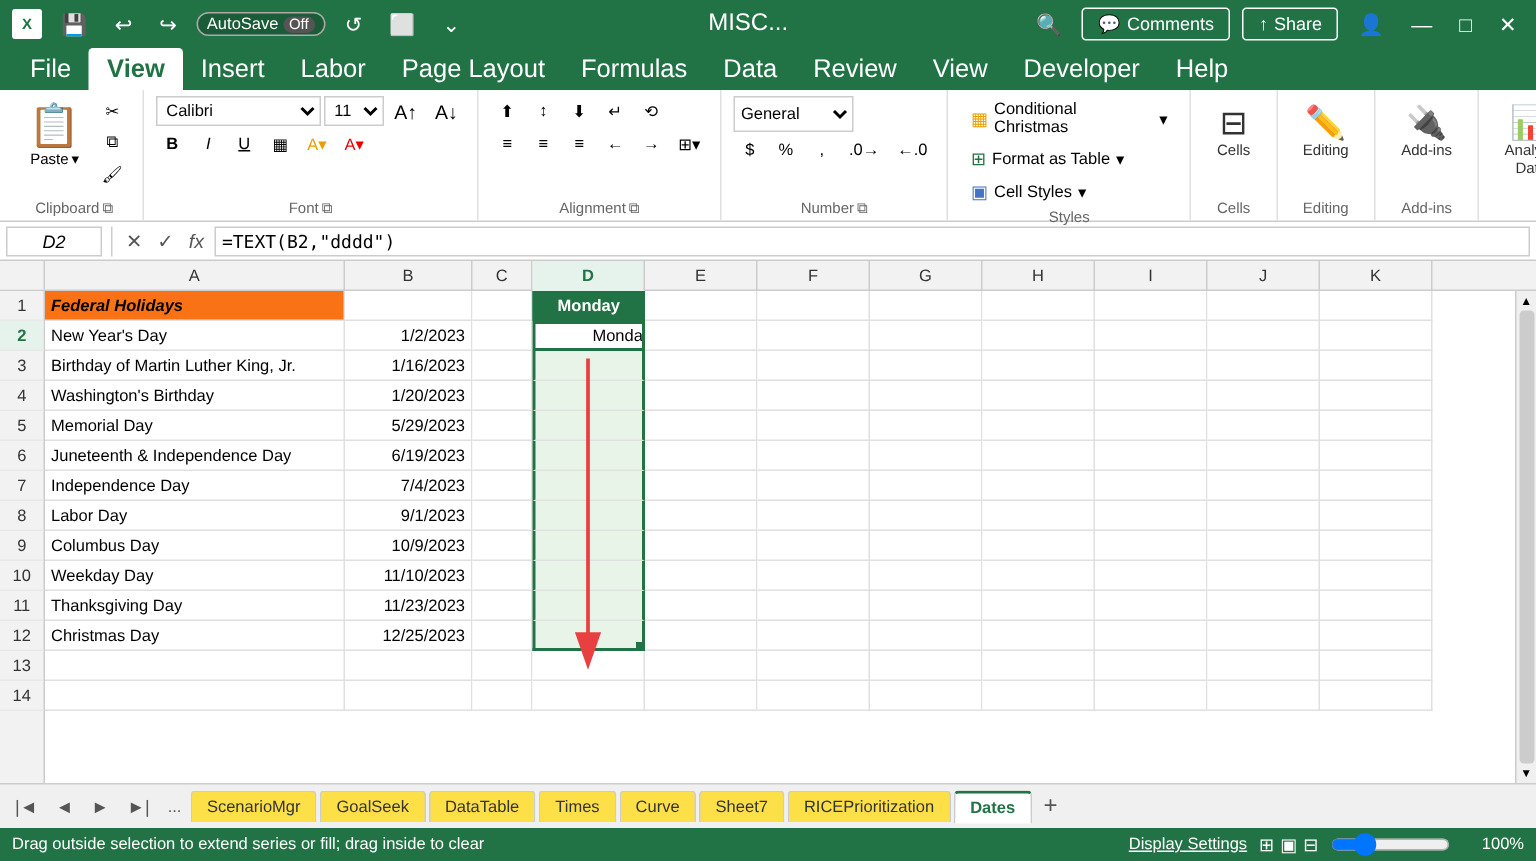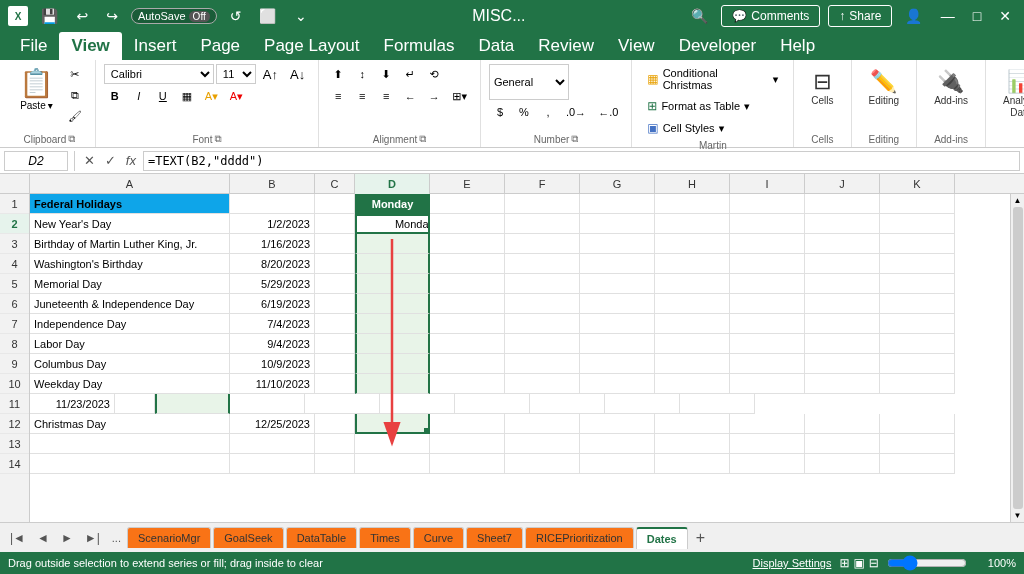--- a/index.html
+++ b/index.html
@@ -79,21 +79,21 @@
       height: 20px; min-width: 22px;
     }
     .paste-btn { display: flex; flex-direction: column; align-items: center; padding: 2px 6px; cursor: pointer; border: 1px solid transparent; border-radius: 3px; font-size: 10px; }
     .small-btn-col { display: flex; flex-direction: column; gap: 1px; }
     .font-row1 { display: flex; align-items: center; gap: 2px; }
     .font-row2 { display: flex; align-items: center; gap: 2px; }
     .font-select { height: 20px; font-size: 11px; border: 1px solid #ccc; background: white; padding: 0 2px; width: 110px; }
     .font-size-select { height: 20px; font-size: 11px; border: 1px solid #ccc; background: white; padding: 0 2px; width: 40px; }
 
     
-    .number-select { height: 36px; font-size: 11px; border: 1px solid #ccc; background: white; width: 80px; }
+    .number-select { height: 24px; font-size: 11px; border: 1px solid #ccc; background: white; width: 80px; }
     .styles-btn { display: flex; align-items: center; gap: 4px; padding: 2px 6px; cursor: pointer; border-radius: 2px; font-size: 11px; width: 145px; border: 1px solid transparent; }
 
     
     .cells-btn { display: flex; flex-direction: column; align-items: center; padding: 4px 8px; cursor: pointer; border-radius: 3px; border: 1px solid transparent; font-size: 10px; color: #333; background: none; }
 
     
     #formula-bar {
       background: white;
       border-bottom: 1px solid #ccc;
       height: 26px;
@@ -174,21 +174,21 @@
     .grid-cell.col-c { width: 40px; min-width: 40px; }
     .grid-cell.col-d { width: 75px; min-width: 75px; text-align: center; justify-content: center; }
     .grid-cell.col-e { width: 75px; min-width: 75px; }
     .grid-cell.col-f { width: 75px; min-width: 75px; }
     .grid-cell.col-g { width: 75px; min-width: 75px; }
     .grid-cell.col-h { width: 75px; min-width: 75px; }
     .grid-cell.col-i { width: 75px; min-width: 75px; }
     .grid-cell.col-j { width: 75px; min-width: 75px; }
     .grid-cell.col-k { width: 75px; min-width: 75px; }
 
-    .grid-cell.header-row { font-weight: bold; background: #0ea5e9; }
+    .grid-cell.header-row { font-weight: bold; background: #f97316; font-style: italic; }
 
     
     .d-selected { background: #e8f4e8 !important; border-left: 2px solid #217346 !important; border-right: 2px solid #217346 !important; }
     .d-active { background: white !important; border: 2px solid #217346 !important; }
     .d-top { border-top: 2px solid #217346 !important; }
 
     
     #sheet-tabs {
       background: #f0f0f0;
       border-top: 1px solid #ccc;
@@ -199,21 +199,21 @@
       gap: 0;
       overflow: hidden;
     }
     .sheet-tab {
       padding: 4px 10px;
       font-size: 11px;
       cursor: pointer;
       border: 1px solid #ccc;
       border-bottom: none;
       border-radius: 3px 3px 0 0;
-      background: #f97316;
+      background: #fde047;
       margin-right: 2px;
       color: #333;
     }
     .sheet-tab.active { background: white; font-weight: bold; color: #217346; border-top: 2px solid #217346; }
     .tab-nav { font-size: 12px; padding: 4px 6px; cursor: pointer; color: #555; }
     .tab-add { font-size: 16px; padding: 2px 6px; cursor: pointer; color: #555; }
 
     
     #status-bar {
       background: #217346;
@@ -298,21 +298,21 @@
     <button class="tb-btn">—</button>
     <button class="tb-btn">□</button>
     <button class="tb-btn">✕</button>
   </div>
 </div>
 
 <div id="tab-bar">
   <div class="tab-item">File</div>
   <div class="tab-item active">View</div>
   <div class="tab-item">Insert</div>
-  <div class="tab-item">Page</div>
+  <div class="tab-item">Labor</div>
   <div class="tab-item">Page Layout</div>
   <div class="tab-item">Formulas</div>
   <div class="tab-item">Data</div>
   <div class="tab-item">Review</div>
   <div class="tab-item">View</div>
   <div class="tab-item">Developer</div>
   <div class="tab-item">Help</div>
 </div>
 
 <div id="ribbon">
@@ -407,21 +407,21 @@
         <span style="color:#217346;font-size:12px;">⊞</span>
         <span>Format as Table</span>
         <span>▾</span>
       </div>
       <div class="styles-btn">
         <span style="color:#4472c4;font-size:12px;">▣</span>
         <span>Cell Styles</span>
         <span>▾</span>
       </div>
     </div>
-    <div class="ribbon-group-label">Martin</div>
+    <div class="ribbon-group-label">Styles</div>
   </div>
 
   <div class="ribbon-group">
     <div class="ribbon-group-content">
       <div class="cells-btn">
         <div style="font-size:22px;">⊟</div>
         <div style="font-size:10px;">Cells</div>
       </div>
     </div>
     <div class="ribbon-group-label">Cells</div>
@@ -545,21 +545,21 @@
           <div class="grid-cell col-f"></div>
           <div class="grid-cell col-g"></div>
           <div class="grid-cell col-h"></div>
           <div class="grid-cell col-i"></div>
           <div class="grid-cell col-j"></div>
           <div class="grid-cell col-k"></div>
         </div>
 
         <div class="grid-row">
           <div class="grid-cell col-a">Washington's Birthday</div>
-          <div class="grid-cell col-b right-align">8/20/2023</div>
+          <div class="grid-cell col-b right-align">1/20/2023</div>
           <div class="grid-cell col-c"></div>
           <div class="grid-cell col-d d-selected" style="background:#e8f4e8;border-left:2px solid #217346;border-right:2px solid #217346;"></div>
           <div class="grid-cell col-e"></div>
           <div class="grid-cell col-f"></div>
           <div class="grid-cell col-g"></div>
           <div class="grid-cell col-h"></div>
           <div class="grid-cell col-i"></div>
           <div class="grid-cell col-j"></div>
           <div class="grid-cell col-k"></div>
         </div>
@@ -601,21 +601,21 @@
           <div class="grid-cell col-f"></div>
           <div class="grid-cell col-g"></div>
           <div class="grid-cell col-h"></div>
           <div class="grid-cell col-i"></div>
           <div class="grid-cell col-j"></div>
           <div class="grid-cell col-k"></div>
         </div>
 
         <div class="grid-row">
           <div class="grid-cell col-a">Labor Day</div>
-          <div class="grid-cell col-b right-align">9/4/2023</div>
+          <div class="grid-cell col-b right-align">9/1/2023</div>
           <div class="grid-cell col-c"></div>
           <div class="grid-cell col-d d-selected" style="background:#e8f4e8;border-left:2px solid #217346;border-right:2px solid #217346;"></div>
           <div class="grid-cell col-e"></div>
           <div class="grid-cell col-f"></div>
           <div class="grid-cell col-g"></div>
           <div class="grid-cell col-h"></div>
           <div class="grid-cell col-i"></div>
           <div class="grid-cell col-j"></div>
           <div class="grid-cell col-k"></div>
         </div>
@@ -642,20 +642,21 @@
           <div class="grid-cell col-e"></div>
           <div class="grid-cell col-f"></div>
           <div class="grid-cell col-g"></div>
           <div class="grid-cell col-h"></div>
           <div class="grid-cell col-i"></div>
           <div class="grid-cell col-j"></div>
           <div class="grid-cell col-k"></div>
         </div>
 
         <div class="grid-row">
+          <div class="grid-cell col-a">Thanksgiving Day</div>
           <div class="grid-cell col-b right-align">11/23/2023</div>
           <div class="grid-cell col-c"></div>
           <div class="grid-cell col-d d-selected" style="background:#e8f4e8;border-left:2px solid #217346;border-right:2px solid #217346;"></div>
           <div class="grid-cell col-e"></div>
           <div class="grid-cell col-f"></div>
           <div class="grid-cell col-g"></div>
           <div class="grid-cell col-h"></div>
           <div class="grid-cell col-i"></div>
           <div class="grid-cell col-j"></div>
           <div class="grid-cell col-k"></div>

